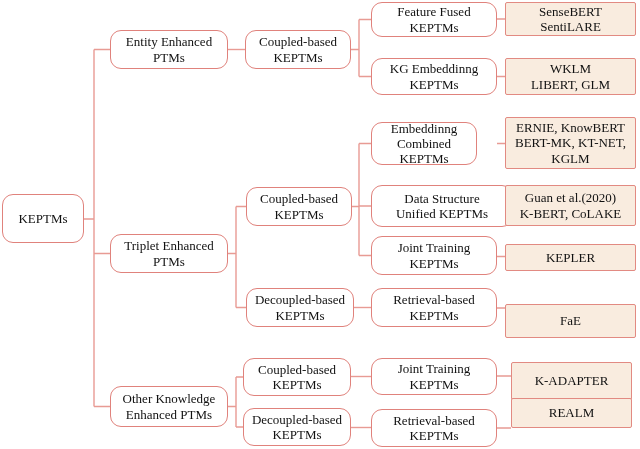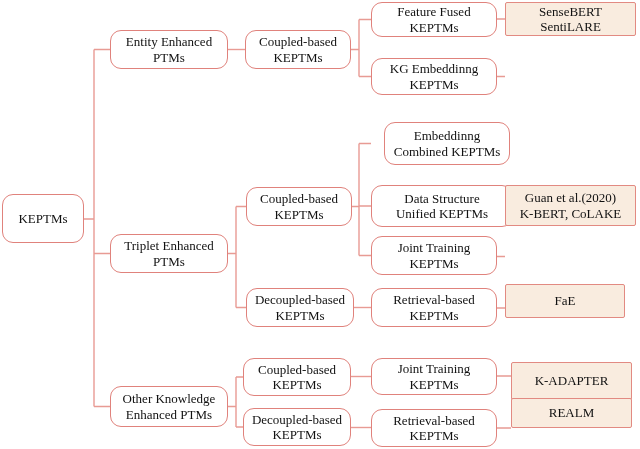--- a/index.html
+++ b/index.html
@@ -88,21 +88,21 @@
   </div>
 
   <div class="node" style="left:371px;top:2px;width:126px;height:35px">
     <span class="lbl">Feature Fused
 KEPTMs</span>
   </div>
   <div class="node" style="left:371px;top:58px;width:126px;height:37px">
     <span class="lbl">KG Embeddinng
 KEPTMs</span>
   </div>
-  <div class="node" style="left:384px;top:122px;width:126px;height:43px">
+  <div class="node" style="left:371px;top:122px;width:106px;height:43px">
     <span class="lbl">Embeddinng
 Combined KEPTMs</span>
   </div>
   <div class="node" style="left:371px;top:185px;width:142px;height:42px">
     <span class="lbl">Data Structure
 Unified KEPTMs</span>
   </div>
   <div class="node" style="left:371px;top:236px;width:126px;height:39px">
     <span class="lbl">Joint Training
 KEPTMs</span>
@@ -117,25 +117,37 @@
   </div>
   <div class="node" style="left:371px;top:409px;width:126px;height:38px">
     <span class="lbl">Retrieval-based
 KEPTMs</span>
   </div>
 
   <div class="node leaf" style="left:505px;top:2px;width:131px;height:34px">
     <span class="lbl">SenseBERT
 SentiLARE</span>
   </div>
+  <div class="node leaf" style="left:505px;top:58px;width:131px;height:37px">
+    <span class="lbl">WKLM
+LIBERT, GLM</span>
+  </div>
+  <div class="node leaf" style="left:505px;top:117px;width:131px;height:52px">
+    <span class="lbl">ERNIE, KnowBERT
+BERT-MK, KT-NET,
+KGLM</span>
+  </div>
   <div class="node leaf" style="left:505px;top:185px;width:131px;height:41px">
     <span class="lbl">Guan et al.(2020)
 K-BERT, CoLAKE</span>
   </div>
-  <div class="node leaf" style="left:505px;top:284px;width:120px;height:34px">
+  <div class="node leaf" style="left:505px;top:244px;width:131px;height:27px">
+    <span class="lbl">KEPLER</span>
+  </div>
+  <div class="node leaf" style="left:505px;top:304px;width:131px;height:34px">
     <span class="lbl">FaE</span>
   </div>
   <div class="node leaf" style="left:511px;top:362px;width:121px;height:38px">
     <span class="lbl">K-ADAPTER</span>
   </div>
   <div class="node leaf" style="left:511px;top:398px;width:121px;height:30px">
     <span class="lbl">REALM</span>
   </div>
 
 </div>

